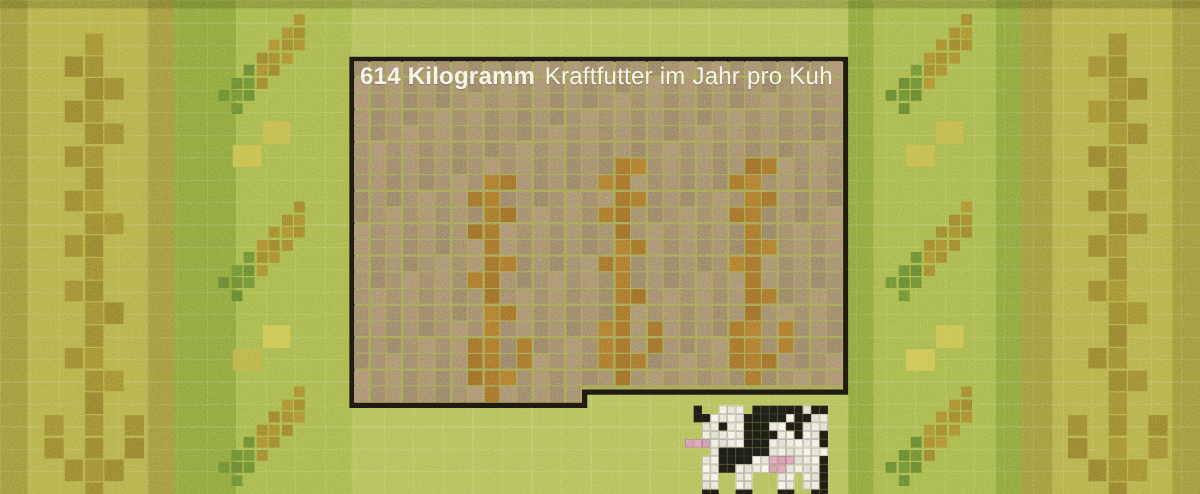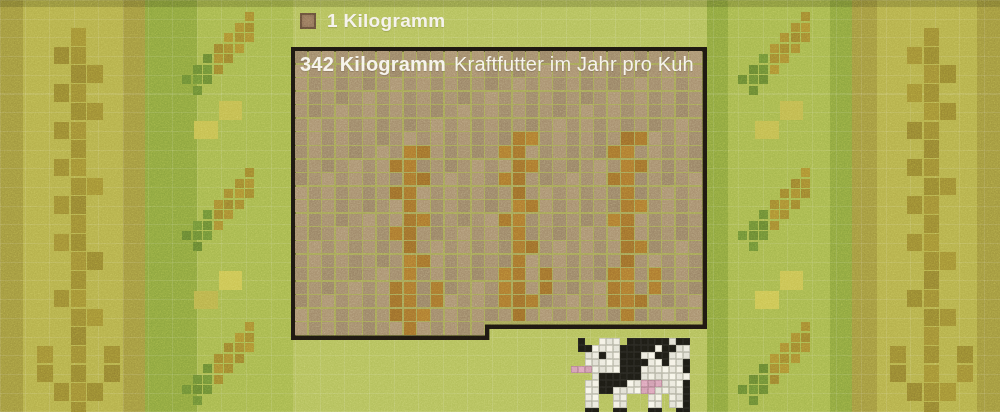--- a/index.html
+++ b/index.html
@@ -240,24 +240,20 @@
       <div class="px" style="left: 218.5px; top: 101px; width: 23.5px; height: 18.5px; background: rgb(195, 188, 79);"></div>
       <div class="px" style="left: 194px; top: 120.5px; width: 23.5px; height: 18.5px; background: rgb(198, 191, 80);"></div>
       <div class="px" style="left: 218.5px; top: 271px; width: 23.5px; height: 18.5px; background: rgb(204, 197, 83);"></div>
       <div class="px" style="left: 194px; top: 290.5px; width: 23.5px; height: 18.5px; background: rgb(186, 179, 75);"></div>
       <div class="px" style="left: 779.5px; top: 101px; width: 23.5px; height: 18.5px; background: rgb(192, 185, 78);"></div>
       <div class="px" style="left: 755px; top: 120.5px; width: 23.5px; height: 18.5px; background: rgb(195, 188, 79);"></div>
       <div class="px" style="left: 779.5px; top: 271px; width: 23.5px; height: 18.5px; background: rgb(201, 194, 82);"></div>
       <div class="px" style="left: 755px; top: 290.5px; width: 23.5px; height: 18.5px; background: rgb(204, 197, 83);"></div>
     </div>
 
-  <div class="legend">
-    <span class="legend-swatch"></span>
-    <span class="legend-label">1 Kilogramm</span>
-  </div>
 
   <div class="feed-box">
     <svg id="box-svg" class="box-outline" width="416" height="293">
         <path d="M2.2,2.2 H413.8 V279.8 H196.2 V290.8 H2.2 Z" fill="#a5a557" stroke="#1e1811" stroke-width="4.4" stroke-linejoin="miter"></path>
       </svg>
     <div id="box-cells">
         <div class="px" style="left: 4px; top: 4px; width: 12.2px; height: 12.1714px; background: rgb(153, 131, 101);"></div>
         <div class="px" style="left: 17.6px; top: 4px; width: 12.2px; height: 12.1714px; background: rgb(162, 139, 107);"></div>
         <div class="px" style="left: 31.2px; top: 4px; width: 12.2px; height: 12.1714px; background: rgb(171, 147, 113);"></div>
         <div class="px" style="left: 44.8px; top: 4px; width: 12.2px; height: 12.1714px; background: rgb(160, 137, 106);"></div>
@@ -866,21 +862,21 @@
         <div class="px" style="left: 85.6px; top: 275.429px; width: 12.2px; height: 12.1714px; background: rgb(162, 139, 107);"></div>
         <div class="px" style="left: 99.2px; top: 275.429px; width: 12.2px; height: 12.1714px; background: rgb(171, 147, 113);"></div>
         <div class="px" style="left: 112.8px; top: 275.429px; width: 12.2px; height: 12.1714px; background: rgb(164, 115, 45);"></div>
         <div class="px" style="left: 126.4px; top: 275.429px; width: 12.2px; height: 12.1714px; background: rgb(169, 145, 111);"></div>
         <div class="px" style="left: 140px; top: 275.429px; width: 12.2px; height: 12.1714px; background: rgb(157, 135, 104);"></div>
         <div class="px" style="left: 153.6px; top: 275.429px; width: 12.2px; height: 12.1714px; background: rgb(167, 143, 110);"></div>
         <div class="px" style="left: 167.2px; top: 275.429px; width: 12.2px; height: 12.1714px; background: rgb(155, 133, 103);"></div>
         <div class="px" style="left: 180.8px; top: 275.429px; width: 12.2px; height: 12.1714px; background: rgb(164, 141, 108);"></div>
       </div>
     <div class="box-title">
-      <span class="amt">342 Kilogramm</span><span>Kraftfutter im Jahr pro Kuh</span>
+      <span class="amt">614 Kilogramm</span><span>Kraftfutter im Jahr pro Kuh</span>
     </div>
   </div>
 
   <div id="cow">
       <div class="px" style="left: 578px; top: 338px; width: 7px; height: 7px; background: rgb(29, 28, 21); box-shadow: rgba(255, 255, 255, 0.06) 0px 0px 0px 0.7px inset;"></div>
       <div class="px" style="left: 599px; top: 338px; width: 7px; height: 7px; background: rgb(244, 241, 229); box-shadow: rgba(100, 100, 80, 0.4) 0px 0px 0px 0.7px inset;"></div>
       <div class="px" style="left: 606px; top: 338px; width: 7px; height: 7px; background: rgb(228, 227, 215); box-shadow: rgba(100, 100, 80, 0.4) 0px 0px 0px 0.7px inset;"></div>
       <div class="px" style="left: 613px; top: 338px; width: 7px; height: 7px; background: rgb(240, 238, 226); box-shadow: rgba(100, 100, 80, 0.4) 0px 0px 0px 0.7px inset;"></div>
       <div class="px" style="left: 627px; top: 338px; width: 7px; height: 7px; background: rgb(29, 28, 21); box-shadow: rgba(255, 255, 255, 0.06) 0px 0px 0px 0.7px inset;"></div>
       <div class="px" style="left: 634px; top: 338px; width: 7px; height: 7px; background: rgb(30, 29, 22); box-shadow: rgba(255, 255, 255, 0.06) 0px 0px 0px 0.7px inset;"></div>

